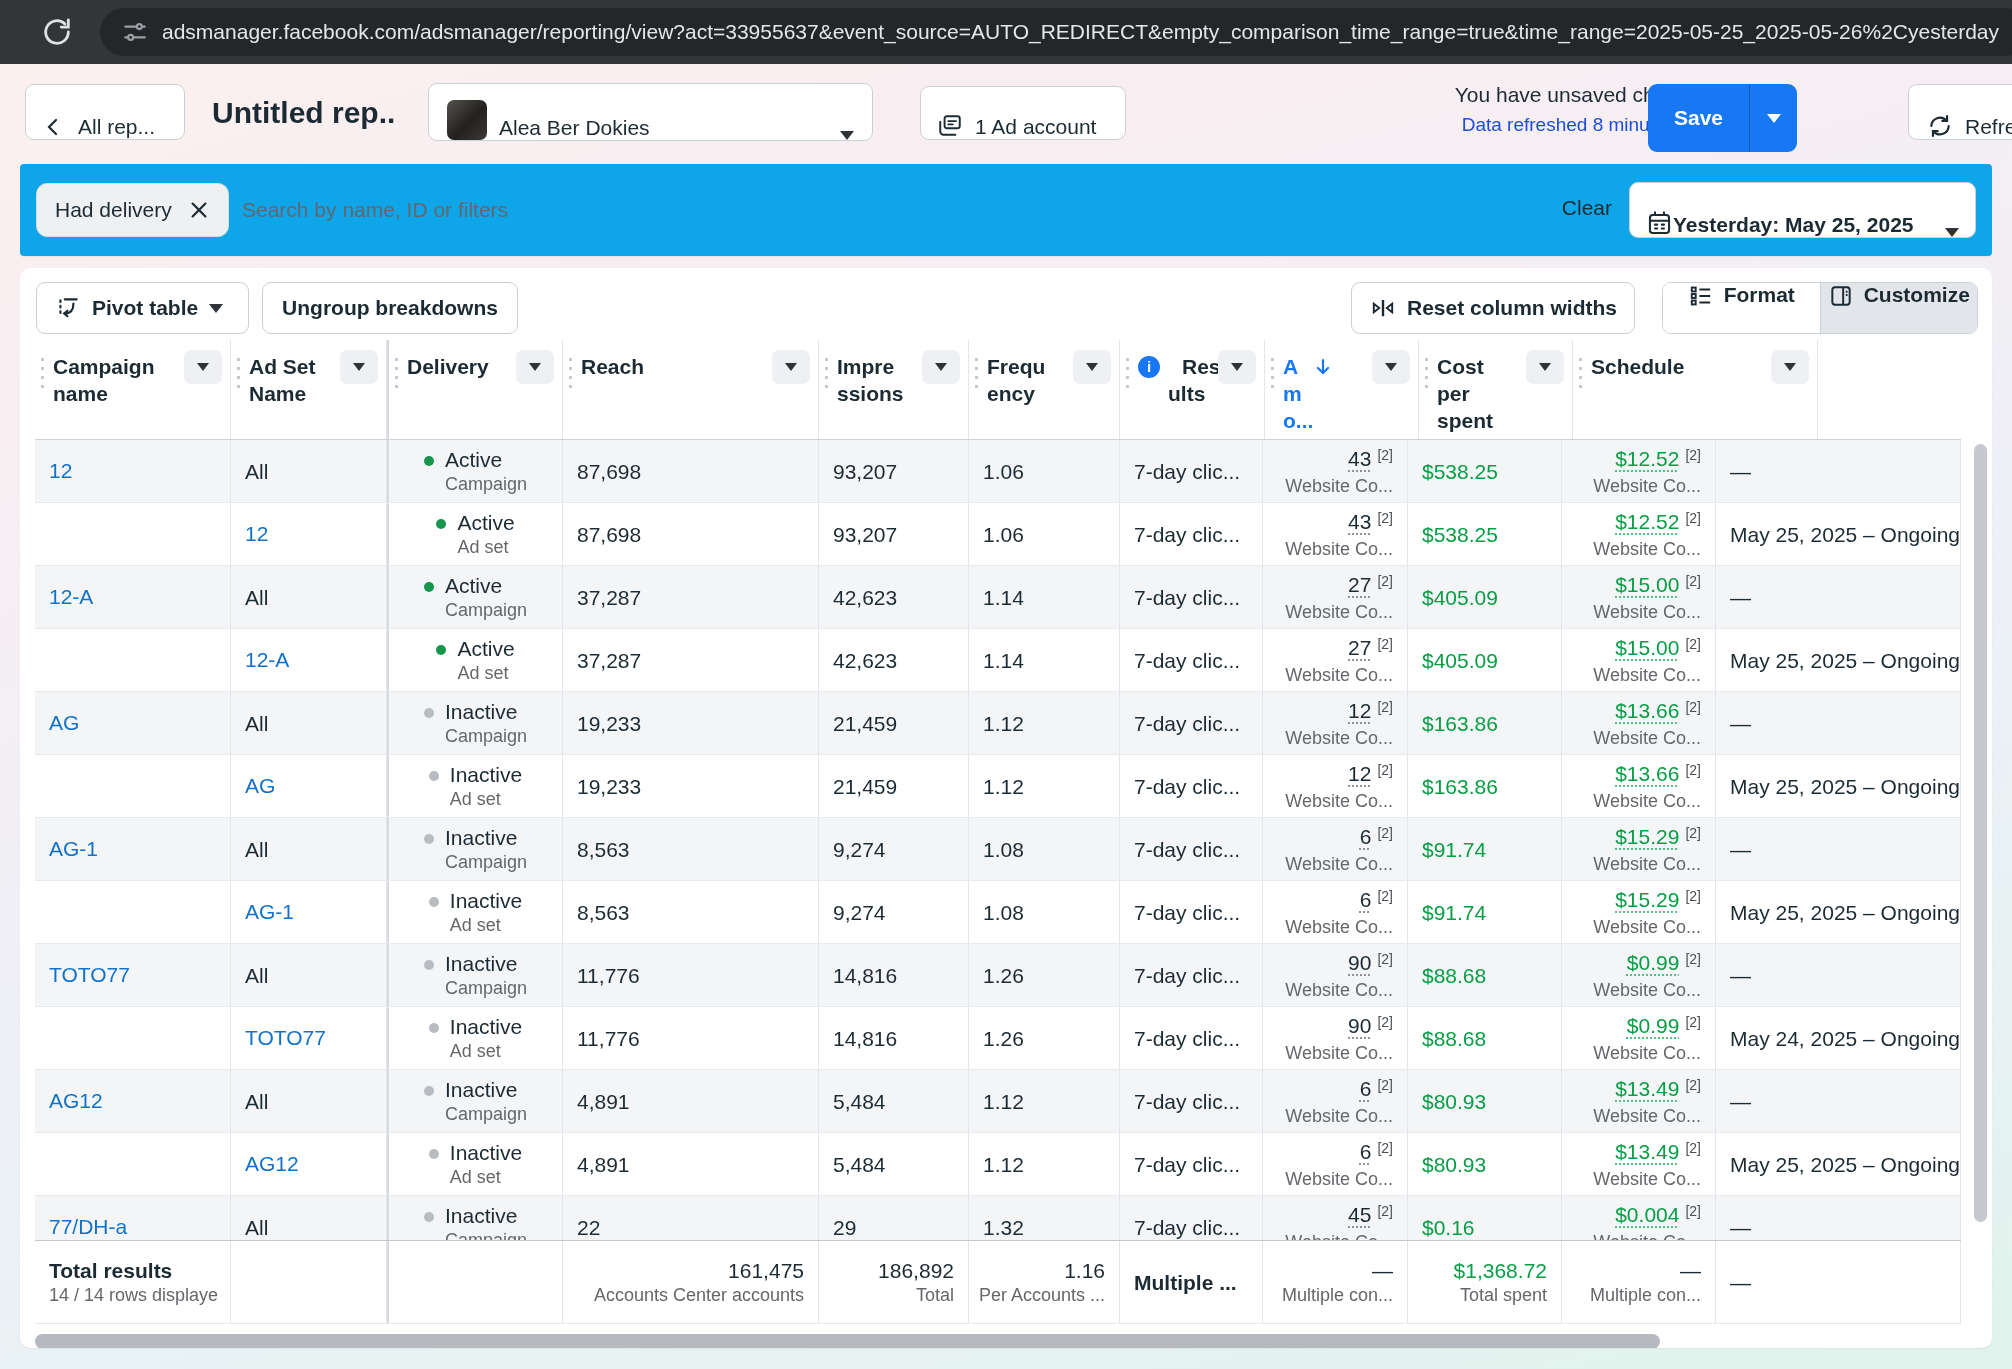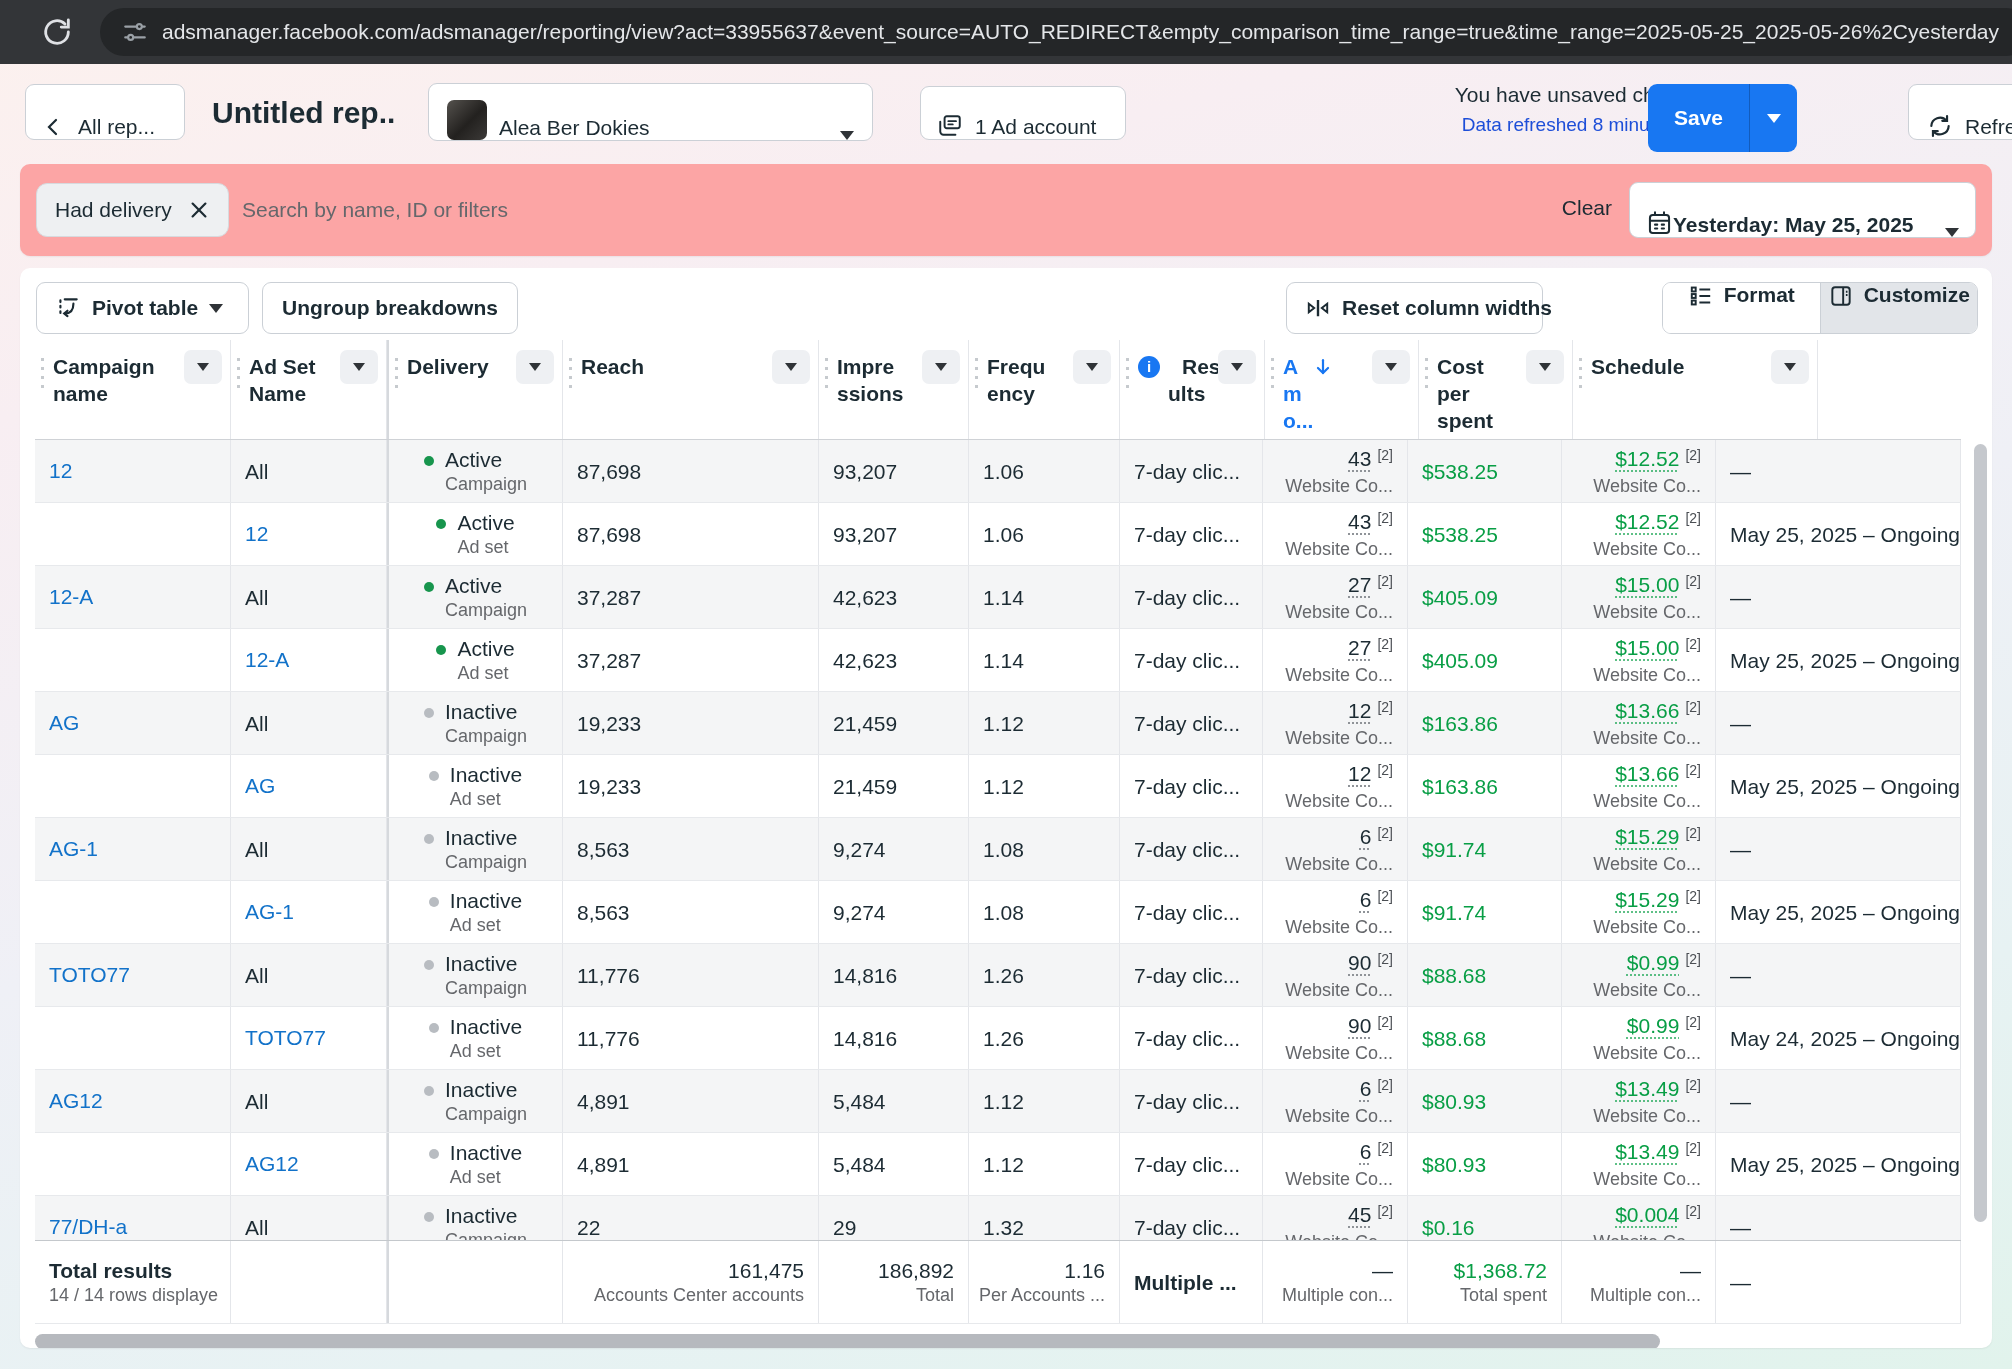--- a/index.html
+++ b/index.html
@@ -26,34 +26,34 @@
   #unsaved{position:absolute;right:300px;top:83px;text-align:right}
   #unsaved .l1{font-size:21px;color:#1c2b33}
   #unsaved .l2{font-size:19px;color:#1d4ed8;margin-top:7px}
   #save-split{position:absolute;left:1648px;top:84px;height:68px;display:flex;border-radius:9px;overflow:hidden;background:#1877f2;cursor:pointer}
   #save-main{padding:0 26px;display:flex;align-items:center;color:#fff;font-size:21px;font-weight:700}
   #save-caret{width:48px;display:flex;align-items:center;justify-content:center;border-left:1px solid rgba(0,0,0,.22)}
   #refresh-btn{left:1908px;top:84px;width:182px;height:56px;padding:0 18px;font-weight:400}
   .tri{width:0;height:0;border-left:7px solid transparent;border-right:7px solid transparent;border-top:9px solid #2f3337}
   .tri.w{border-top-color:#fff}
   
-  #filterbar{position:absolute;left:20px;top:164px;width:1972px;height:92px;background:#fca5a5;border-radius:10px;box-shadow:0 1px 2px rgba(0,0,0,.06)}
+  #filterbar{position:absolute;left:20px;top:164px;width:1972px;height:92px;background:#0ea5e9;border-radius:4px;box-shadow:0 1px 2px rgba(0,0,0,.06)}
   #chip{position:absolute;left:16px;top:19px;height:54px;border-radius:11px;background:#eef0f2;border:1px solid #d7dade;display:flex;align-items:center;gap:16px;padding:0 18px;font-size:21px;cursor:pointer}
   #chip svg{cursor:pointer}
   #search-input{position:absolute;left:222px;top:0;width:900px;height:92px;border:none;outline:none;font-size:21px;font-family:inherit;color:#1c2b33;background:transparent}
   #search-input::placeholder{color:#65676b}
   #clear-btn{position:absolute;right:380px;top:32px;font-size:21px;color:#1c2b33;cursor:pointer}
   #date-btn{position:absolute;right:16px;top:18px;width:347px;height:56px;border:1px solid #cbd0d6;border-radius:9px;display:flex;align-items:flex-end;padding:0 16px;font-size:21px;font-weight:700;cursor:pointer;background:#fff}
   #date-btn .lbl{flex:1}
   
   #mainpanel{position:absolute;left:20px;top:268px;width:1972px;height:1080px;background:#fff;border-radius:10px;box-shadow:0 1px 2px rgba(0,0,0,.06);overflow:hidden}
   .tbtn{position:absolute;top:14px;height:52px;border:1px solid #cbd0d6;border-radius:9px;background:#fff;display:flex;align-items:center;gap:11px;padding:0 18px;font-size:21px;font-weight:700;color:#1c2b33;cursor:pointer;white-space:nowrap}
   #pivot-btn{left:16px;width:213px}
   #ungroup-btn{left:242px;width:256px;justify-content:center}
-  #reset-btn{left:1266px;width:257px}
+  #reset-btn{left:1331px;width:284px}
   #segment{position:absolute;left:1642px;top:14px;width:316px;height:52px;border:1px solid #cbd0d6;border-radius:9px;display:flex;overflow:hidden}
   #segment .seg{flex:1;display:flex;align-items:flex-start;justify-content:center;gap:10px;font-size:21px;font-weight:700;cursor:pointer;background:#fff}
   #segment .seg.active{background:#e2e5e9;border-left:1px solid #cbd0d6}
   
   .co-campaign{width:196px}.co-adset{width:156px}.co-delivery{width:176px;border-left:2px solid #d6d9dd}
   .co-reach{width:256px}.co-imp{width:150px}.co-freq{width:151px}.co-attr{width:143px}
   .co-res{width:145px}.co-amt{width:154px}.co-cost{width:154px}.co-sched{width:245px}
   #thead{position:absolute;left:15px;top:72px;width:1926px;height:100px;display:flex;background:#fff;border-bottom:1px solid #cfd2d6}
   .hcell{position:relative;border-right:1px solid #e4e6ea;padding:13px 10px 0 18px;font-size:21px;font-weight:700;line-height:27px;color:#1c2b33}
   .hcell .drag{position:absolute;left:6px;top:18px;width:3px;height:36px;background-image:repeating-linear-gradient(#c6cace 0 3px,transparent 3px 9px)}

